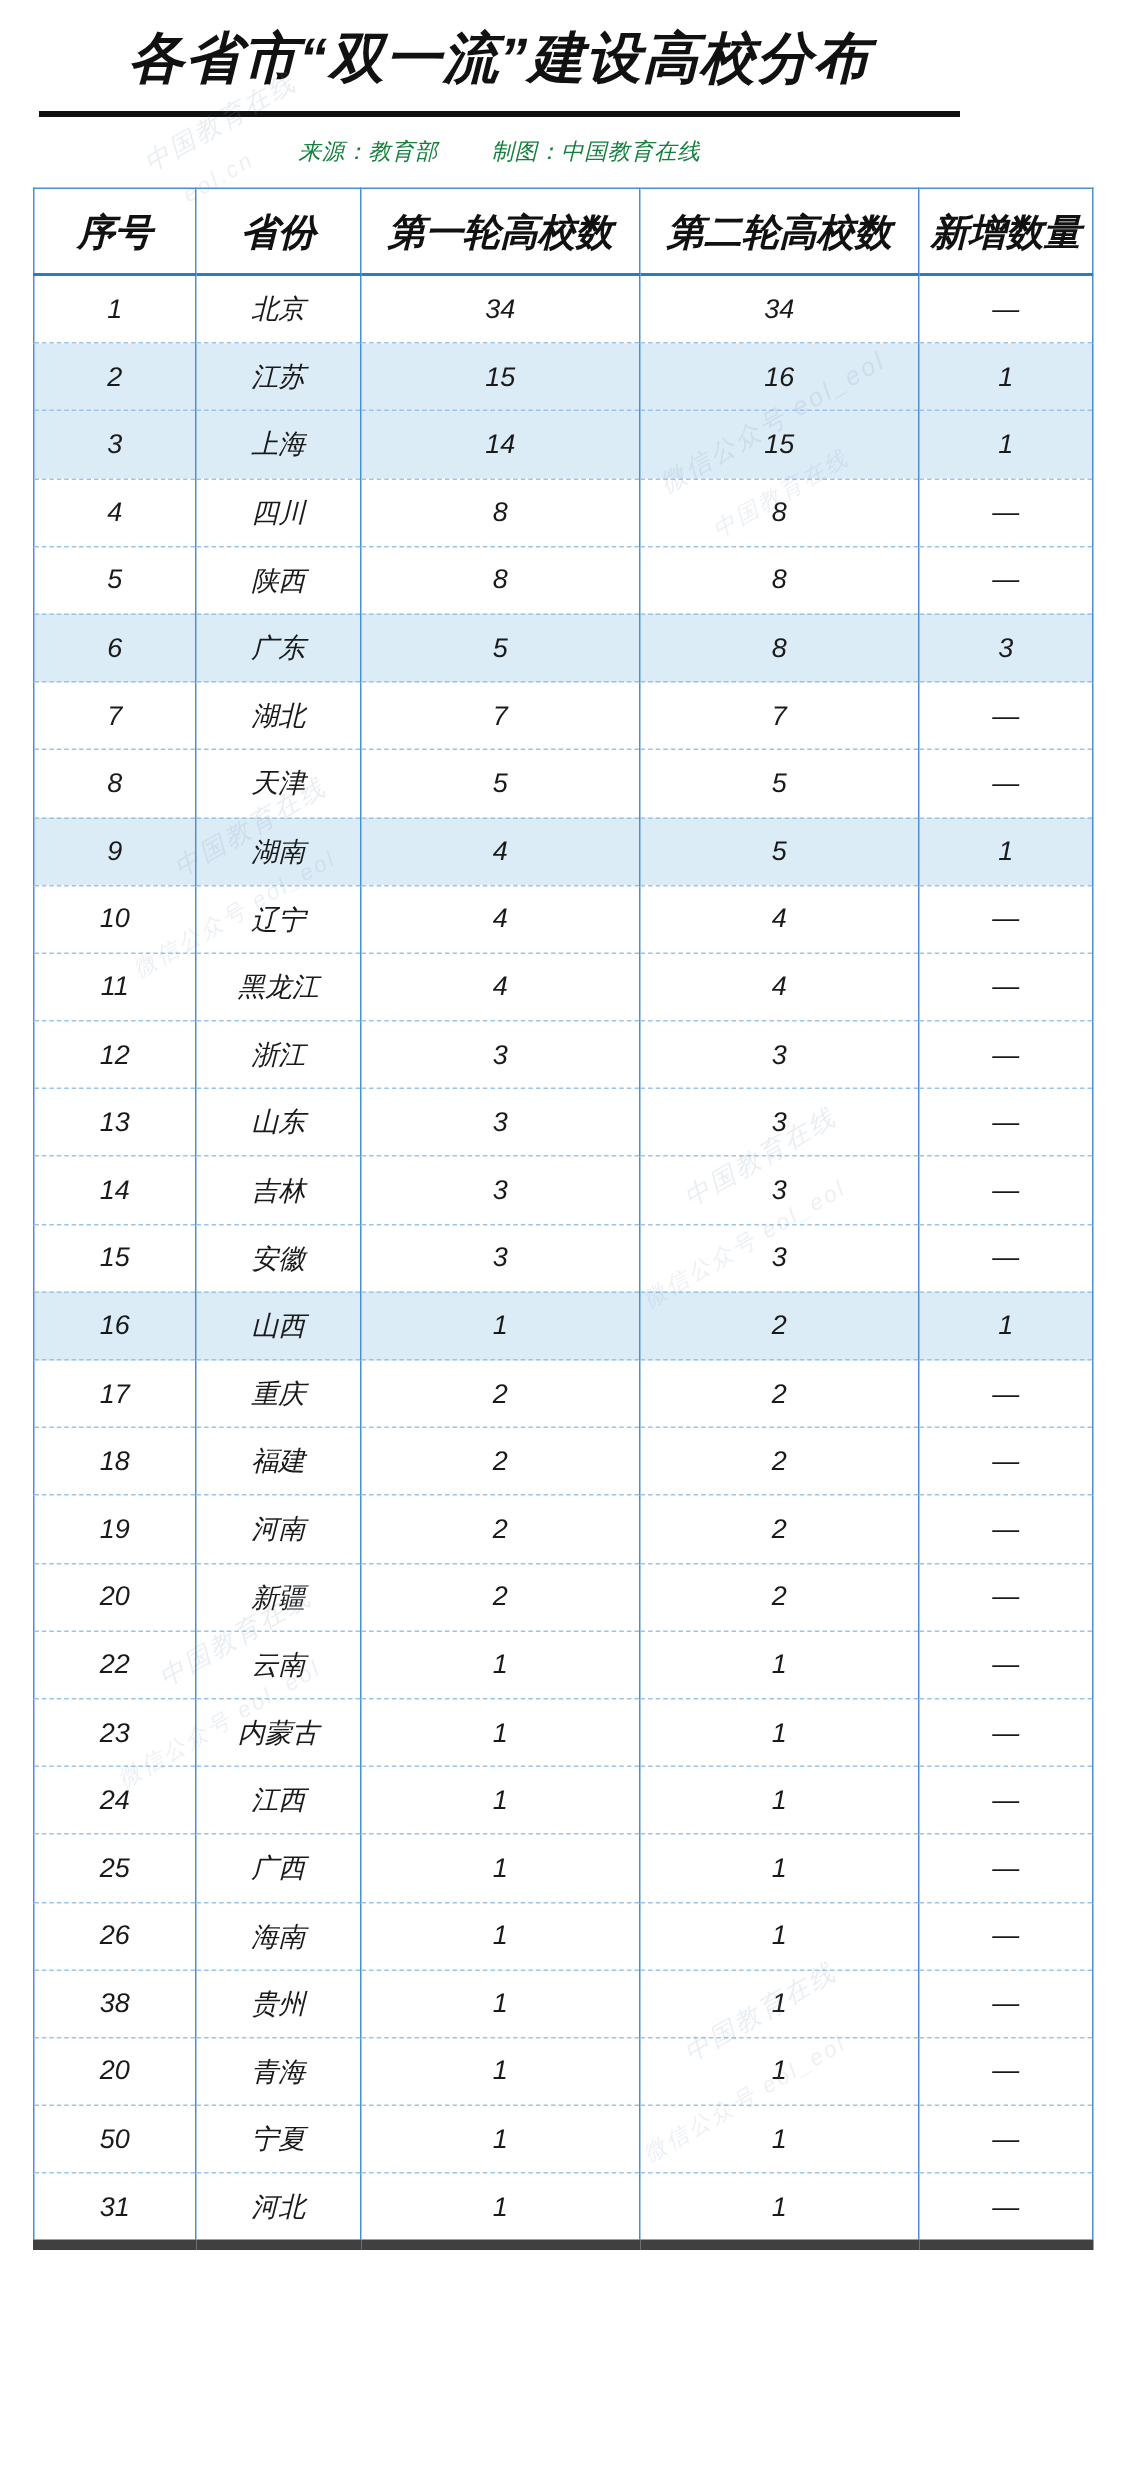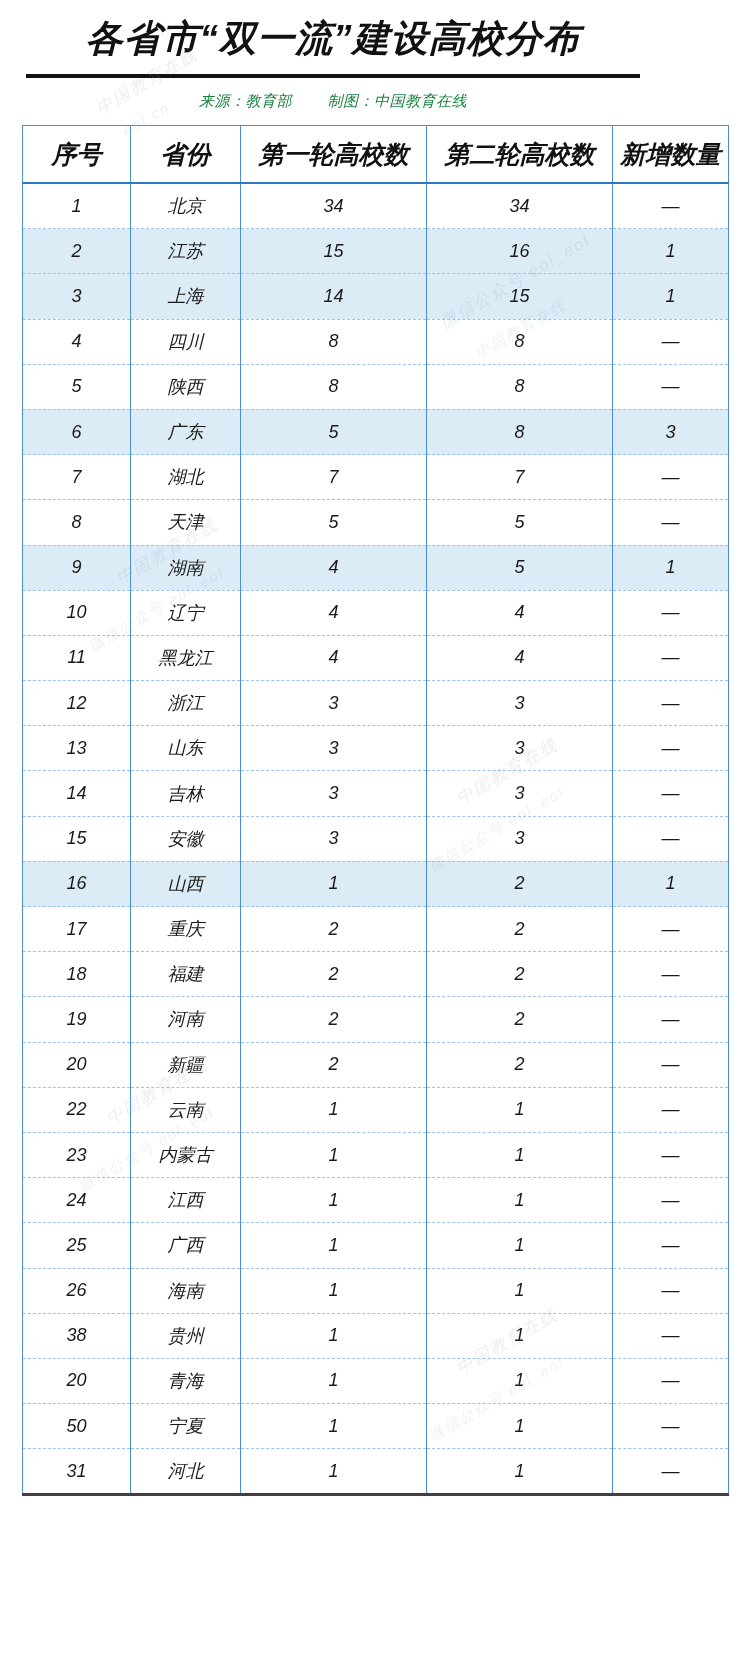--- a/index.html
+++ b/index.html
@@ -75,21 +75,21 @@
     border-left: 1px solid #4a8fd4;
     border-right: 1px solid #4a8fd4;
     border-top: 1px dashed #9cc4e8;
     border-bottom: 1px dashed #9cc4e8;
     background: transparent;
   }
   tbody tr.shaded td {
     background: #dcecf7;
   }
   tbody tr:last-child td {
-    border-bottom: 3px solid #404040;
+    border-bottom: 7px solid #404040;
   }
   thead tr th {
     border-bottom: 2px solid #2b7bc4;
   }
   col.c1 { width: 108px; }
   col.c2 { width: 110px; }
   col.c3 { width: 186px; }
   col.c4 { width: 186px; }
   col.c5 { width: 116px; }
 

